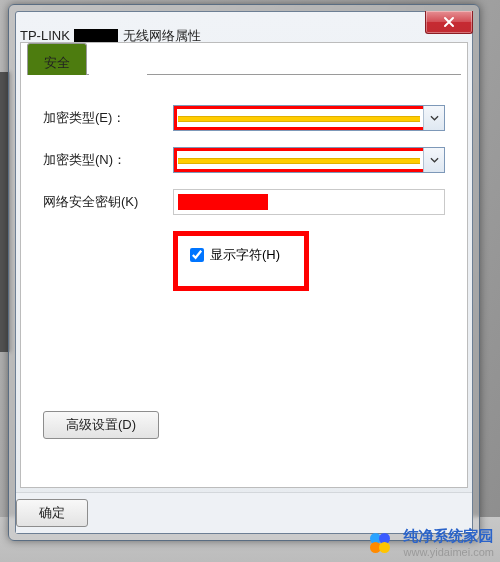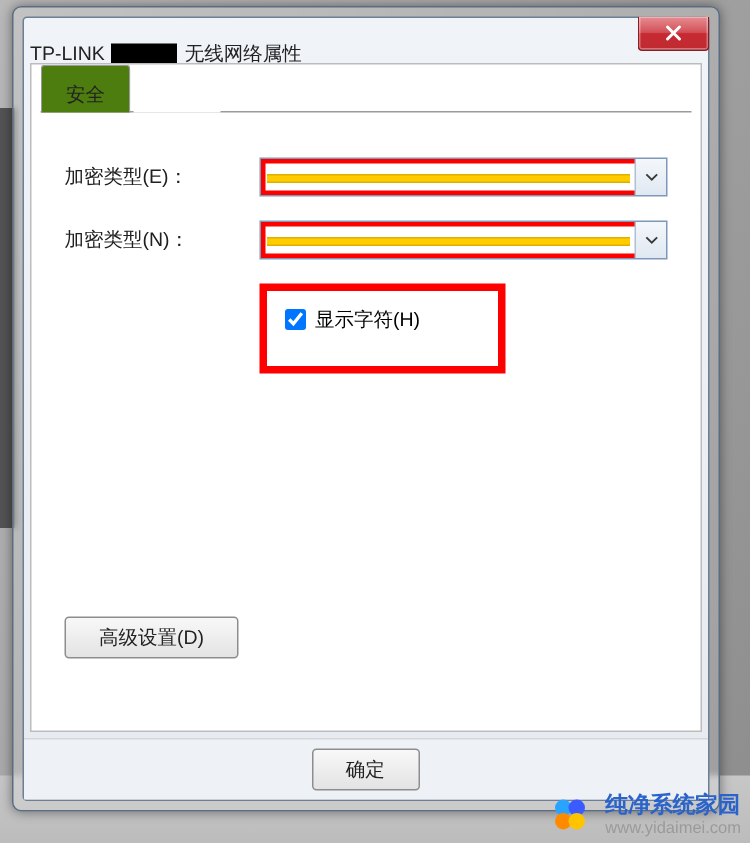--- a/index.html
+++ b/index.html
@@ -34,27 +34,27 @@
   .lbl{width:130px;color:#202020;}
   .combo{flex:1;height:24px;border:1px solid #7d98b8;background:#fff;display:flex;align-items:center;position:relative;}
   .combo .val{flex:1;height:100%;}
   .combo .arrow{width:20px;height:100%;border-left:1px solid #b0c0d2;display:flex;align-items:center;justify-content:center;background:linear-gradient(#f4f7fb,#dfe8f2);}
   .combo .arrow svg{width:9px;height:6px;}
   .redbox{box-shadow:inset 0 0 0 3px #ff0000;}
   .redbar{position:absolute;left:4px;right:24px;top:10px;height:4px;background:#ffcc00;border-top:1px solid #e0b000;border-bottom:1px solid #e0b000;}
   .txt{flex:1;height:24px;border:1px solid #c9c9c9;background:#fff;position:relative;}
   .txt .redstrip{position:absolute;left:4px;top:4px;width:90px;height:16px;background:#ff0000;}
   .chkrow{margin-left:130px;margin-top:2px;}
-  .chkframe{border:5px solid #ff0000;padding:10px 52px 22px 12px;display:inline-block;}
+  .chkframe{border:5px solid #ff0000;padding:10px 24px 22px 12px;display:inline-block;}
   .chk{display:flex;align-items:center;gap:6px;}
   .chk input{width:14px;height:14px;margin:0;}
   .adv{position:absolute;left:22px;top:368px;}
   .btn{border:1px solid #8d8d8d;border-radius:3px;background:linear-gradient(#f8f8f8,#e3e3e3);padding:4px 22px;font-size:13px;color:#222;cursor:default;}
   
-  .footer{height:40px;display:flex;align-items:center;justify-content:center;padding-right:1px;gap:10px;background:#eef1f5;border-top:1px solid #d3d7db;}
+  .footer{height:40px;display:flex;align-items:center;justify-content:flex-start;padding-right:1px;gap:10px;background:#eef1f5;border-top:1px solid #d3d7db;}
   .footer .btn{padding:4px 22px;min-width:46px;text-align:center;}
   
   .wm{position:absolute;right:6px;bottom:4px;display:flex;align-items:center;gap:12px;color:#777;font-size:12px;}
   .wm .logo{width:24px;height:24px;border-radius:50%;position:relative;}
   .wm .logo span{position:absolute;width:11px;height:11px;border-radius:50%;}
   .wm .name{color:#2a63c9;font-weight:600;font-size:15px;}
   .wm .url{color:#9a9a9a;font-size:11px;}
 </style>
 </head>
 <body>
@@ -107,20 +107,26 @@
                 <div class="redbar"></div>
               </div>
             <div class="arrow">
               <svg viewBox="0 0 10 6">
                   <path d="M1 1 L5 5 L9 1" fill="none" stroke="#3a3a3a" stroke-width="1.4"></path>
                 </svg>
             </div>
           </div>
         </div>
 
+        <div class="row">
+          <div class="lbl">网络安全密钥(K)</div>
+          <div class="txt">
+            <div class="redstrip"></div>
+          </div>
+        </div>
 
         <div class="chkrow">
           <div class="chkframe">
             <label class="chk">
               <input type="checkbox" checked="" style="">
               <span>显示字符(H)</span>
             </label>
           </div>
         </div>
 

